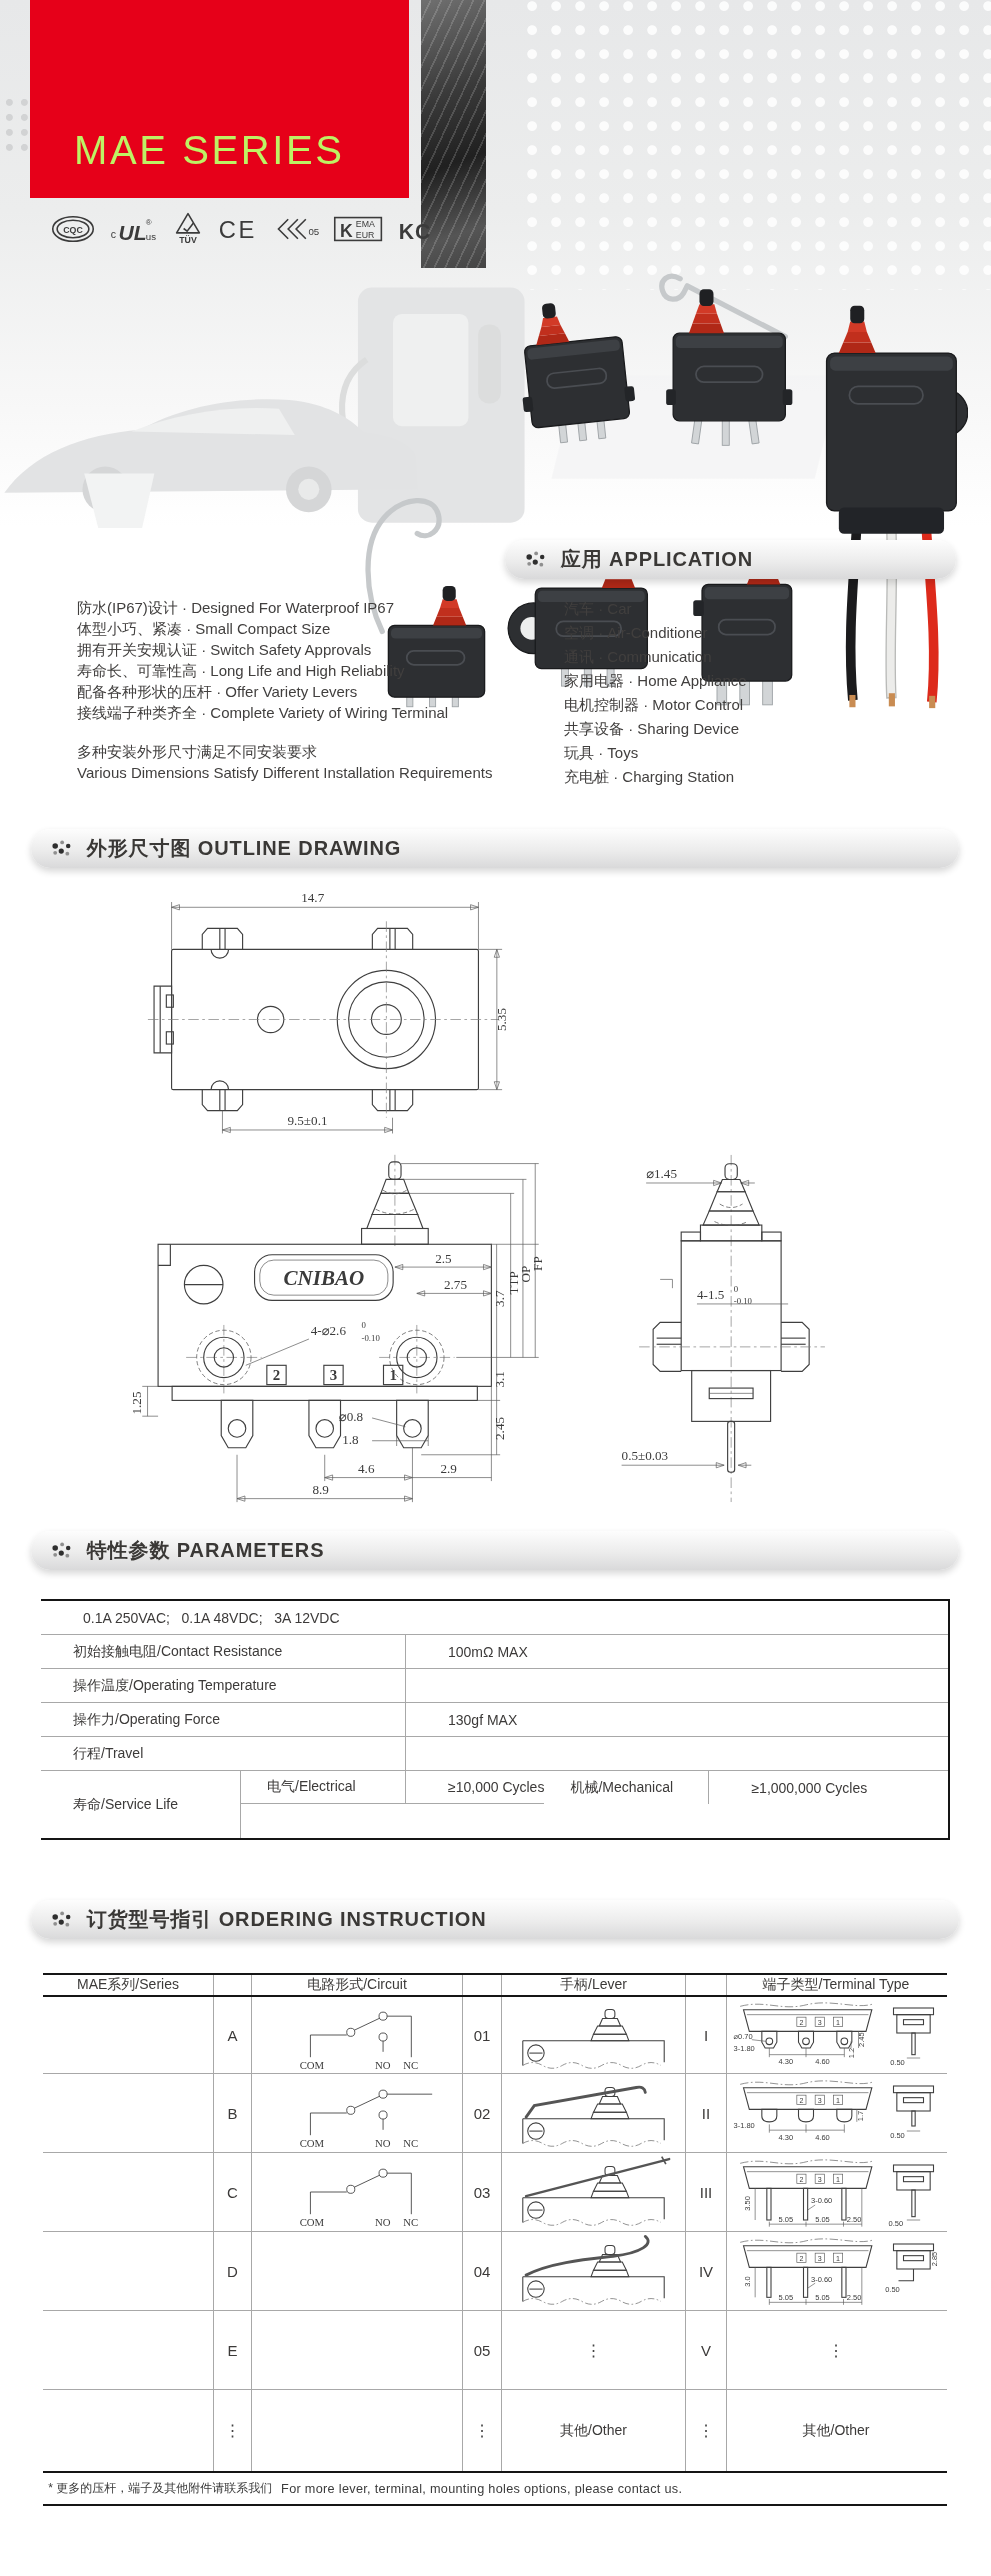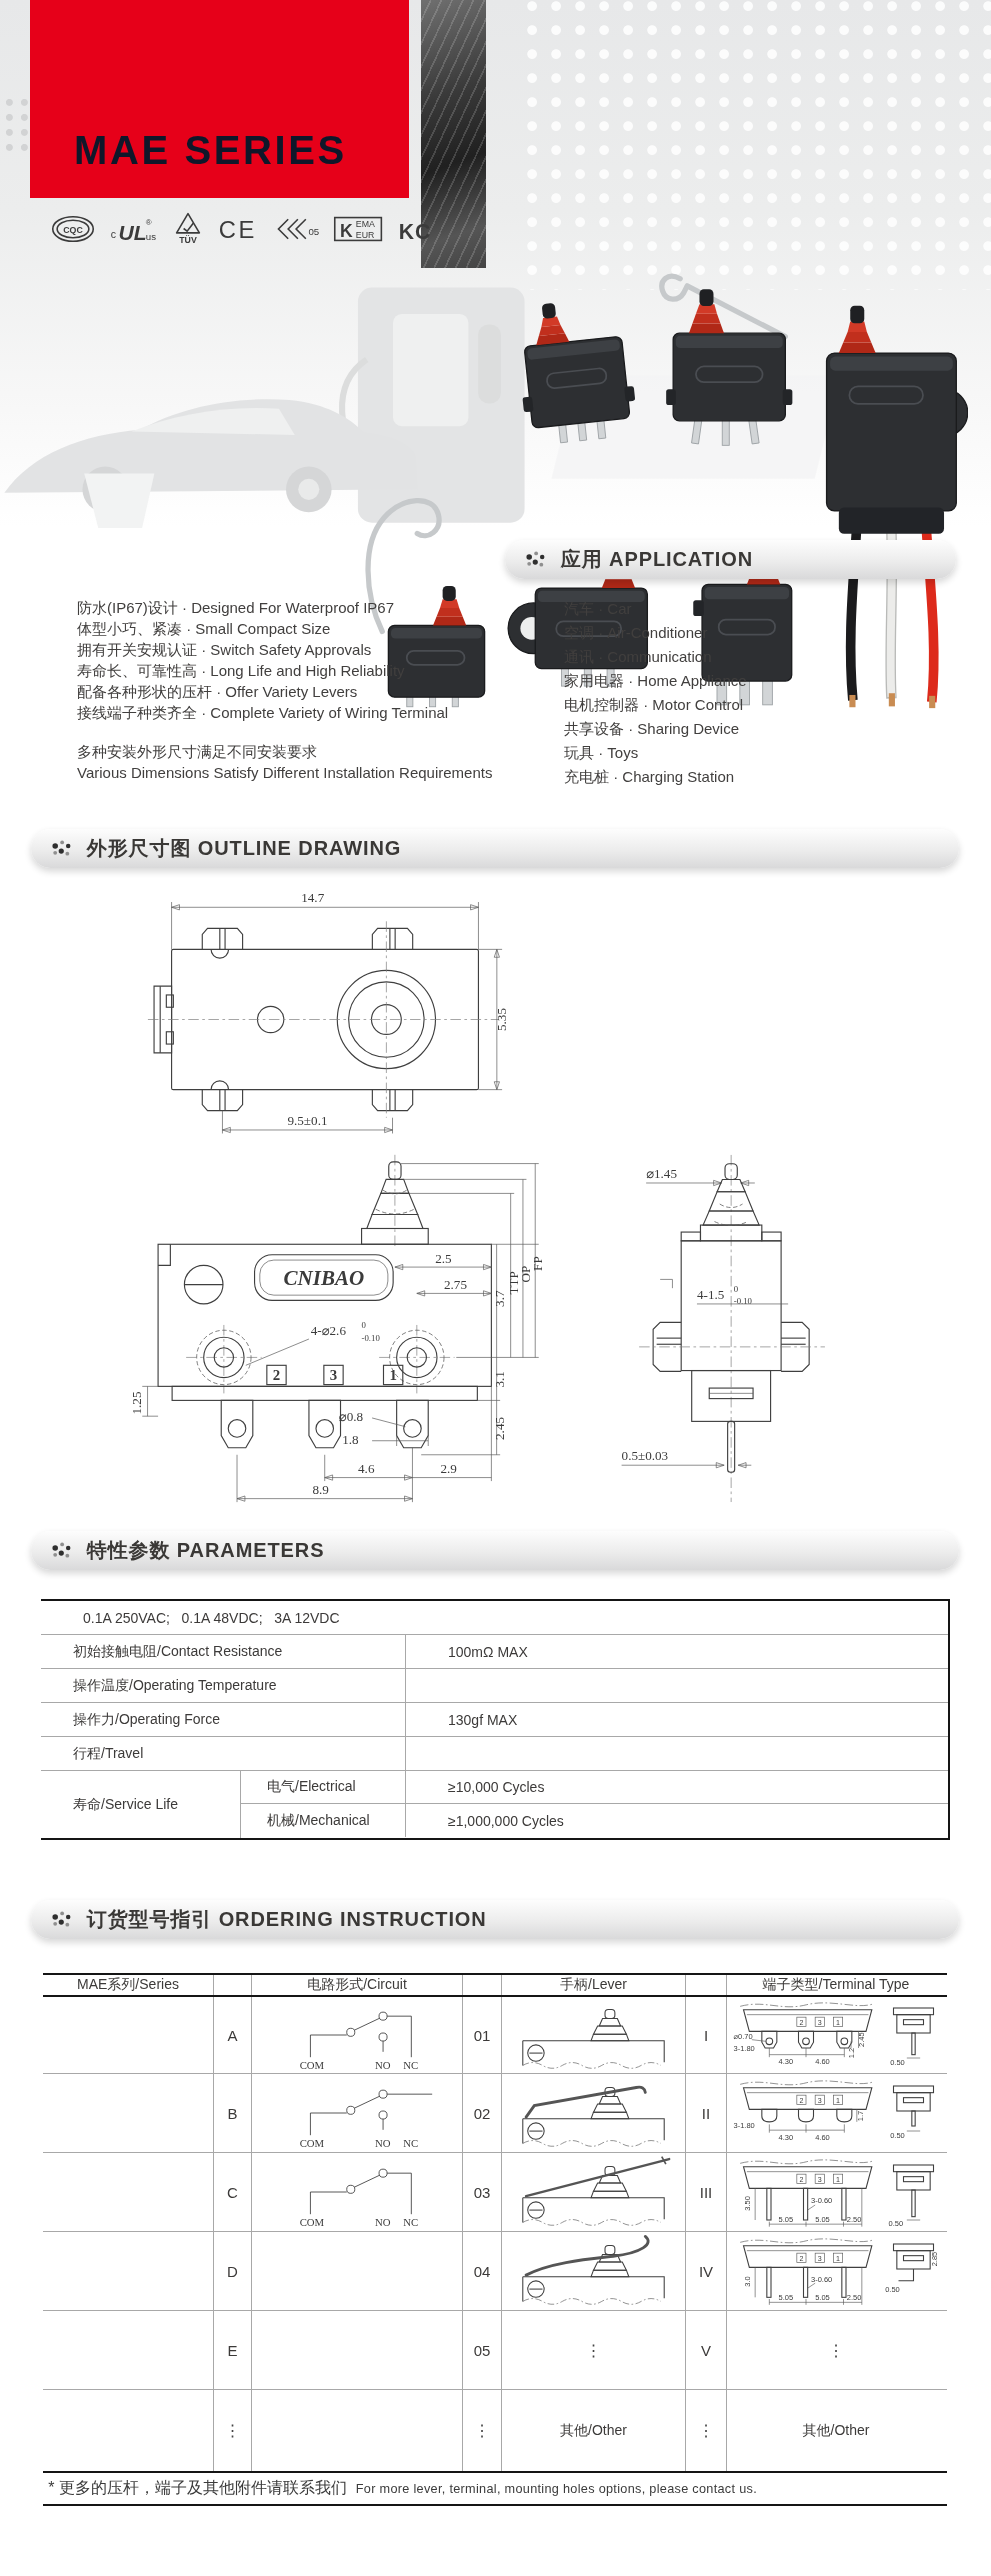--- a/index.html
+++ b/index.html
@@ -8,22 +8,22 @@
   
   .hero{position:absolute;left:0;top:0;width:991px;height:526px;
         background:linear-gradient(180deg,#e7e8e9 0%,#eceded 40%,#f8f8f8 78%,#ffffff 100%);}
   .dotgrid{position:absolute;left:526px;top:0;width:465px;height:290px;
         background-image:radial-gradient(circle at 6.1px 6.1px,rgba(255,255,255,.85) 4.4px,transparent 5.3px);
         background-size:24px 24px;}
   .dotgrid2{position:absolute;left:5.3px;top:98px;width:46px;height:54px;
         background-image:radial-gradient(circle at 4.4px 4.4px,#d2d3d4 3px,transparent 3.9px);
         background-size:15px 15px;}
   .redbox{position:absolute;left:30px;top:0;width:379px;height:198px;background:#e60019;}
-  .series-title{position:absolute;left:44px;top:128px;font-size:40px;letter-spacing:2.6px;color:#0f172a;
-        font-family:"Liberation Sans",sans-serif;font-weight:700;}
+  .series-title{position:absolute;left:44px;top:128px;font-size:40px;letter-spacing:2.6px;color:#bef264;
+        font-family:"Liberation Sans",sans-serif;font-weight:400;}
   .photostrip{position:absolute;left:421px;top:0;width:65px;height:268px;
         background:linear-gradient(160deg,#707070 0%,#3a3a3a 35%,#202020 60%,#555 85%,#444 100%);}
   .photostrip:after{content:"";position:absolute;inset:0;
         background:repeating-linear-gradient(115deg,transparent 0 8px,rgba(255,255,255,.16) 8px 9.7px);}
   .cert-row{position:absolute;left:51px;top:212px;display:flex;align-items:center;gap:13px;height:33px;}
   .cert-row svg{display:block}
   .lncert{fill:none;stroke:#3b3b3b;stroke-width:1.8}
   .certtxt{fill:#3b3b3b;font-family:"Liberation Sans",sans-serif}
   
   .bg-art{position:absolute;left:0;top:263px;width:886px;height:272px;}
@@ -57,39 +57,39 @@
   text.cad{font-family:"Liberation Serif",serif;fill:#3b3b3b}
   
   .ptable{position:absolute;left:41px;top:1599px;width:909px;border-top:2.6px solid #151515;
           border-bottom:2.6px solid #151515;border-right:2.6px solid #151515;box-sizing:border-box;}
   .prow{display:flex;height:33px;border-bottom:0.9px solid #a8a8a8;align-items:stretch;font-size:14px;}
   .prow:last-child{border-bottom:none;}
   .plabel{width:365px;display:flex;align-items:center;padding-left:32px;box-sizing:border-box;border-right:0.9px solid #a8a8a8;}
   .pval{flex:1;display:flex;align-items:center;padding-left:42px;white-space:pre;}
   .lifeblock{display:flex;height:67px;}
   .lifelabel{width:200px;display:flex;align-items:center;padding-left:32px;box-sizing:border-box;border-right:0.9px solid #a8a8a8;}
-  .lifesub{flex:1;display:flex;flex-direction:column;text-align:right;}
+  .lifesub{flex:1;display:flex;text-align:right;}
   .liferow{display:flex;height:33px;box-sizing:border-box;}
   .liferow.first{border-bottom:0.9px solid #a8a8a8;}
   .sublabel{width:165px;display:flex;align-items:center;padding-left:26px;box-sizing:border-box;border-right:0.9px solid #a8a8a8;}
   
   .otable{position:absolute;left:43px;top:1973px;width:904px;}
   .ohead{display:grid;grid-template-columns:170px 38px 211px 39px 184px 41px 219px;height:24px;
          border-top:2.6px solid #151515;border-bottom:2.6px solid #151515;box-sizing:border-box;}
   .ohead div{display:flex;align-items:center;justify-content:center;font-size:14px;border-left:0.9px solid #a8a8a8;}
   .ohead div:first-child{border-left:none;}
   .orow{display:grid;grid-template-columns:170px 38px 211px 39px 184px 41px 219px;
         border-bottom:0.9px solid #a8a8a8;box-sizing:border-box;}
   .orow>div{display:flex;align-items:center;justify-content:center;border-left:0.9px solid #a8a8a8;overflow:hidden;}
   .orow>div:first-child{border-left:none;}
   .orow .code{font-size:15px;color:#3c3a39;}
   .dots3{font-size:16px;letter-spacing:0;color:#444;}
   .otherlbl{font-size:14px;color:#3c3a39;}
   .ofoot{height:35px;border-bottom:2.6px solid #151515;display:flex;align-items:center;gap:8.8px;padding-left:5.3px;box-sizing:border-box;}
-  .ofoot .zh{font-size:16px;color:#3b3b3b;}
+  .ofoot .zh{font-size:12px;color:#3b3b3b;}
   .ofoot .en{font-size:12.7px;color:#3b3b3b;letter-spacing:0.3px;}
 </style>
 </head>
 <body>
 
 <div class="page">
 
   <div class="hero">
     <div class="dotgrid"></div>
     <div class="dotgrid2"></div>

